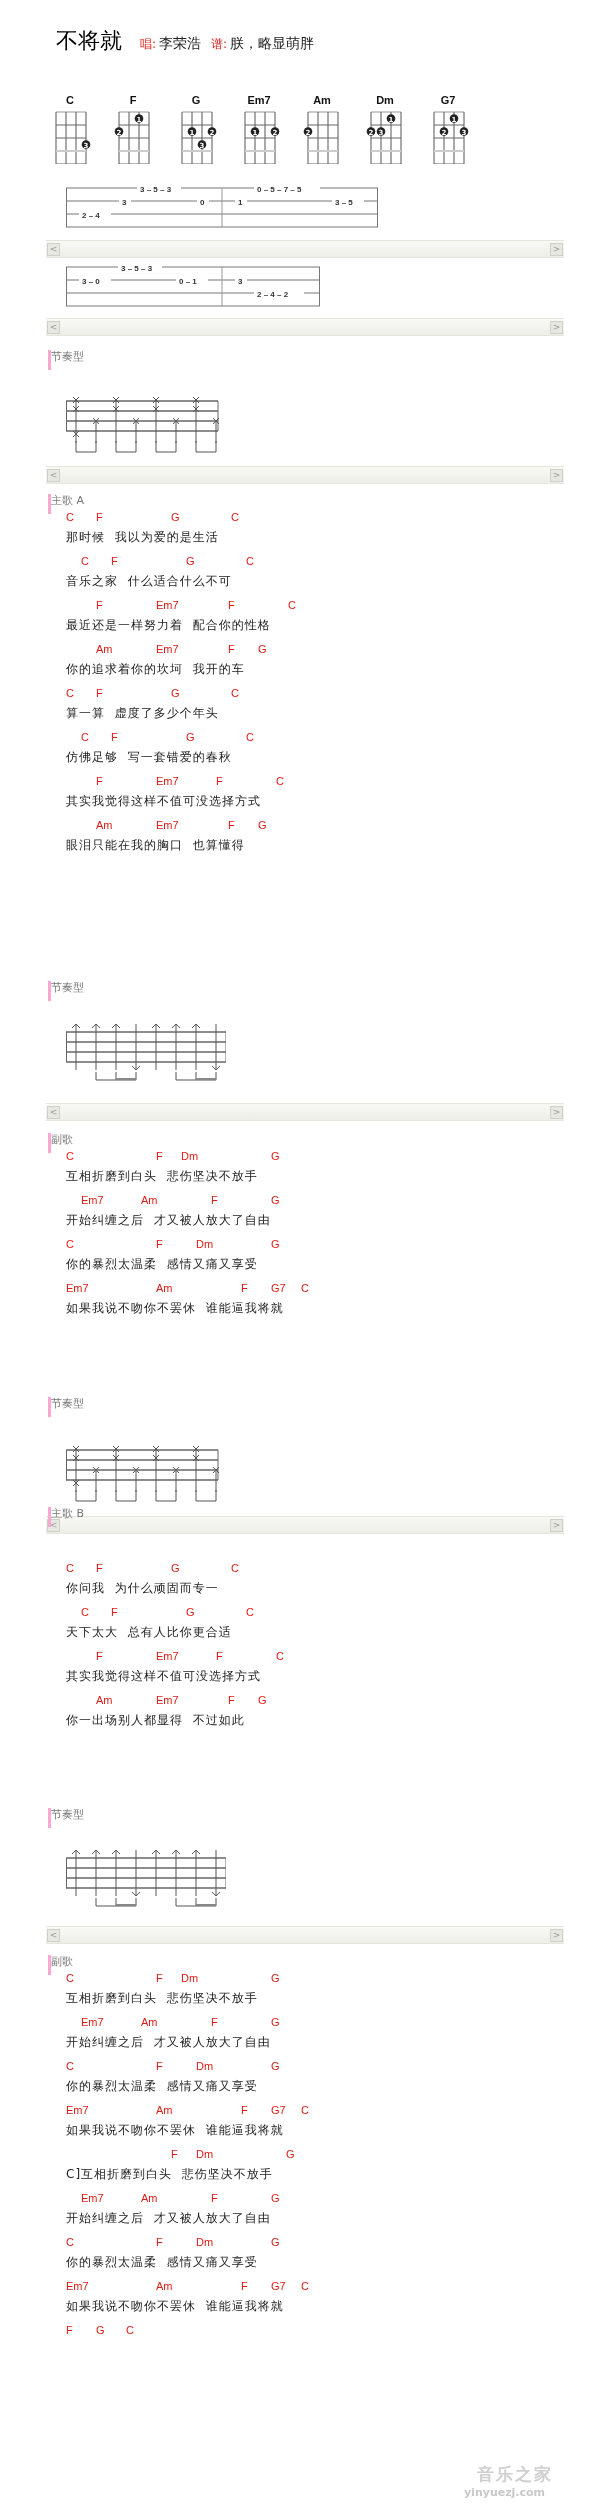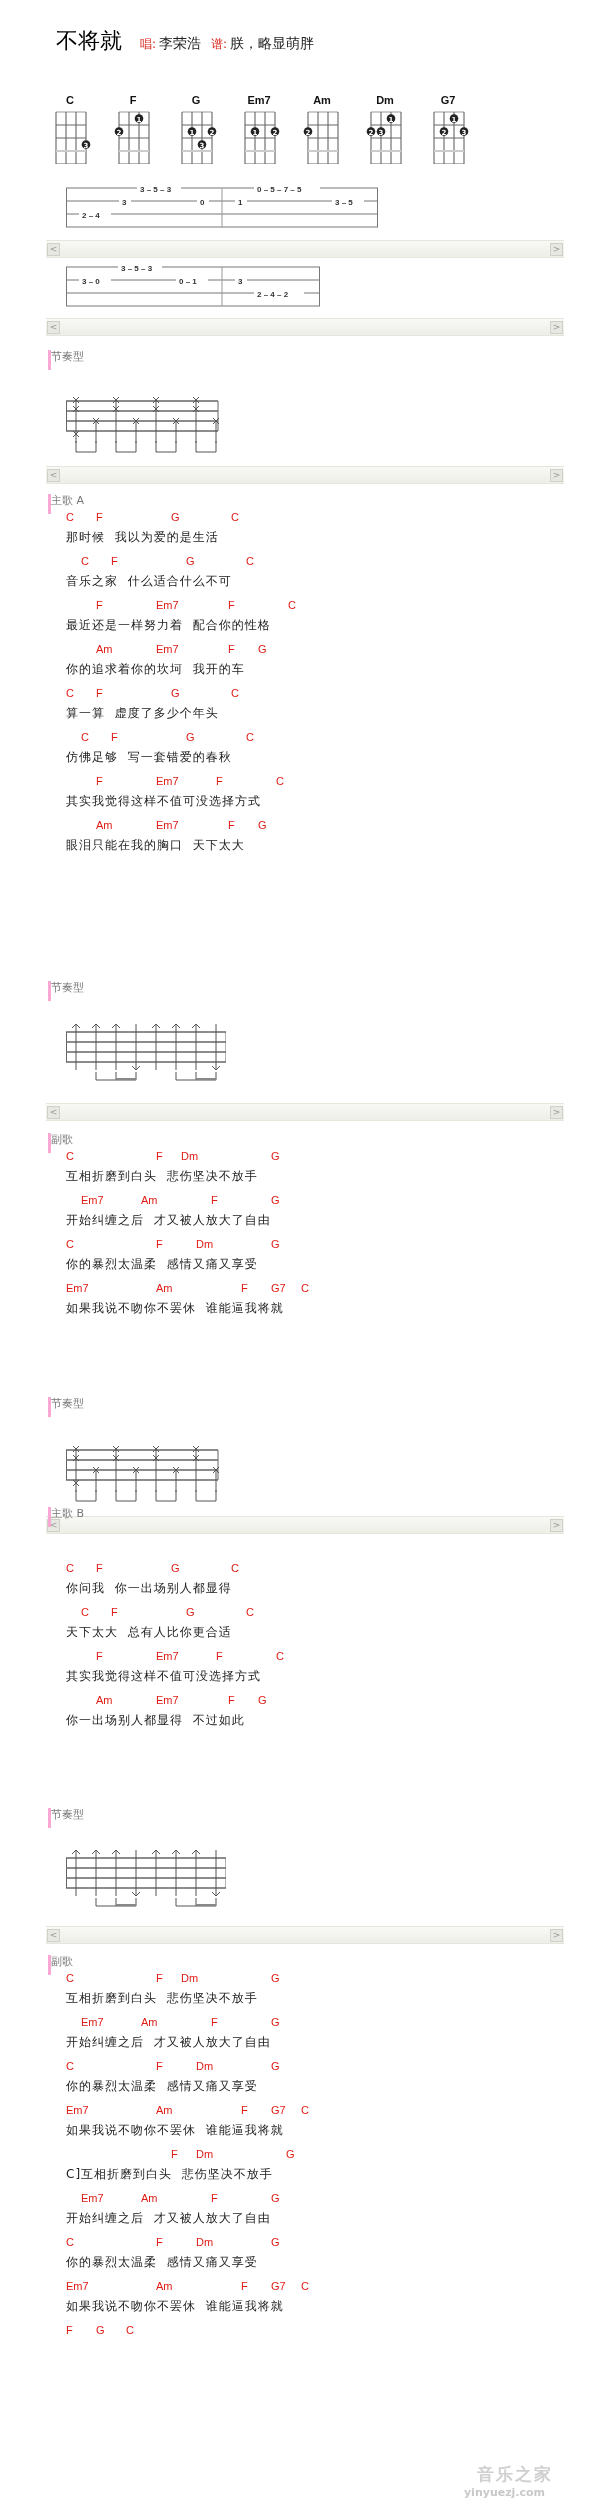--- a/index.html
+++ b/index.html
@@ -310,21 +310,21 @@
       <span style="left: 150px;">F</span>
       <span style="left: 210px;">C</span>
     </div>
     <div class="text-line">其实我觉得这样不值可没选择方式</div>
     <div class="chord-line">
       <span style="left: 30px;">Am</span>
       <span style="left: 90px;">Em7</span>
       <span style="left: 162px;">F</span>
       <span style="left: 192px;">G</span>
     </div>
-    <div class="text-line">眼泪只能在我的胸口  天下太大</div>
+    <div class="text-line">眼泪只能在我的胸口  也算懂得</div>
   </div>
 
 <div class="section-head" style="top:981px">节奏型</div>
 <svg class="rhythm" style="left:66px;top:1022px" width="160" height="72" id="r2">
     <line x1="0" y1="10" x2="160" y2="10" stroke="#666" stroke-width="1.3"></line>
     <line x1="0" y1="20" x2="160" y2="20" stroke="#666" stroke-width="1.3"></line>
     <line x1="0" y1="30" x2="160" y2="30" stroke="#666" stroke-width="1.3"></line>
     <line x1="0" y1="40" x2="160" y2="40" stroke="#666" stroke-width="1.3"></line>
     <line x1="0.5" y1="10" x2="0.5" y2="40" stroke="#666"></line>
     <line x1="160" y1="10" x2="160" y2="40" stroke="#666"></line>
@@ -429,21 +429,21 @@
 </div>
 
 <div class="section-head" style="top:1507px">主歌 B</div>
 <div class="lyric-block" style="top:1562px" id="verse_b">
     <div class="chord-line">
       <span style="left: 0px;">C</span>
       <span style="left: 30px;">F</span>
       <span style="left: 105px;">G</span>
       <span style="left: 165px;">C</span>
     </div>
-    <div class="text-line">你问我  你一出场别人都显得</div>
+    <div class="text-line">你问我  为什么顽固而专一</div>
     <div class="chord-line">
       <span style="left: 15px;">C</span>
       <span style="left: 45px;">F</span>
       <span style="left: 120px;">G</span>
       <span style="left: 180px;">C</span>
     </div>
     <div class="text-line">天下太大  总有人比你更合适</div>
     <div class="chord-line">
       <span style="left: 30px;">F</span>
       <span style="left: 90px;">Em7</span>

